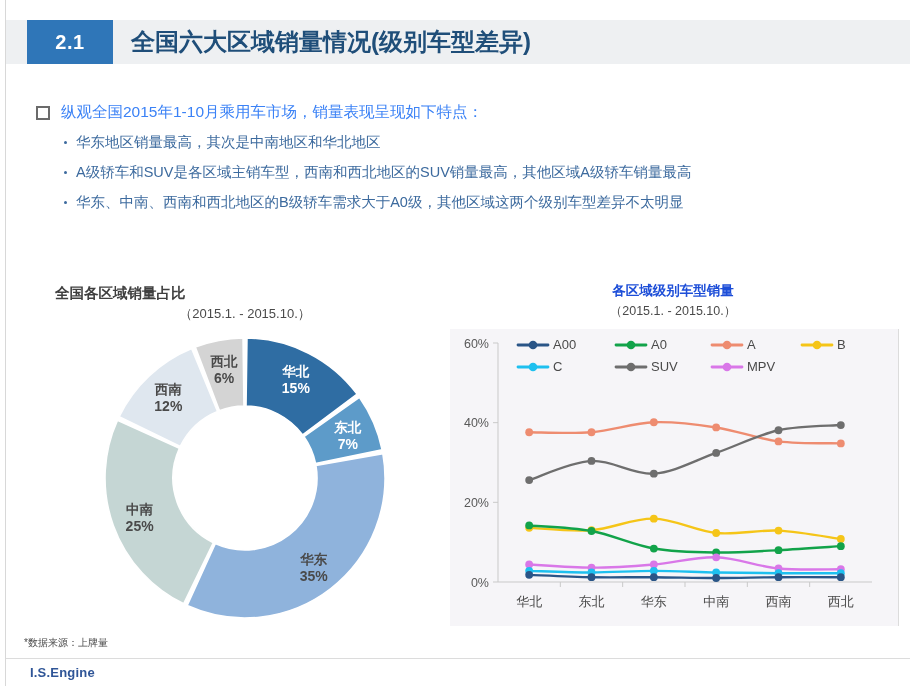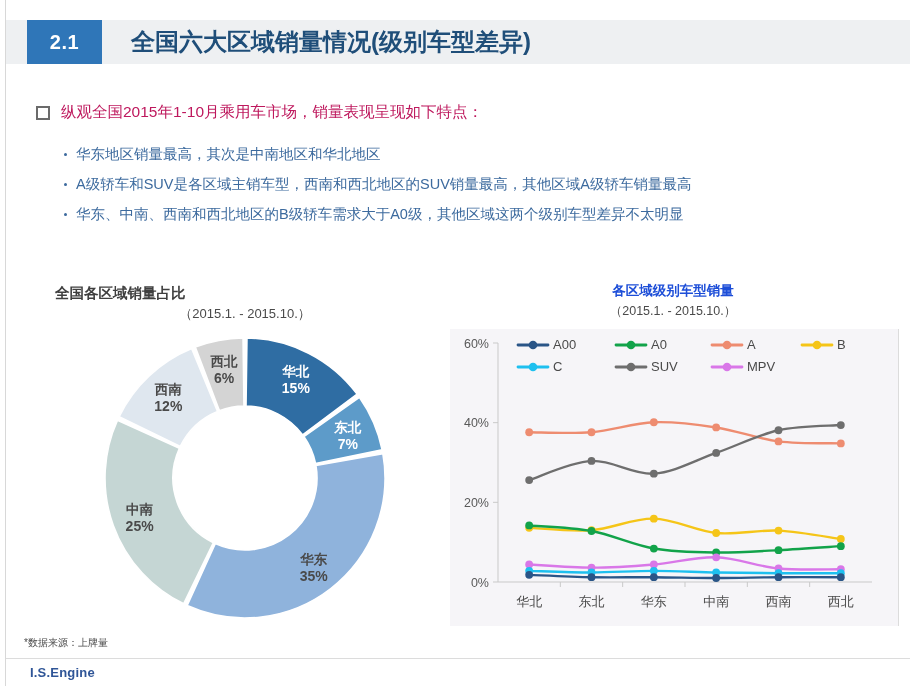--- a/index.html
+++ b/index.html
@@ -13,40 +13,40 @@
   }
   .slide{position:absolute;left:0;top:0;width:916px;height:686px;background:#fff;}
 
   
   .edge-rule{position:absolute;left:5px;top:0;width:1px;height:686px;background:#d8d8d8;}
 
   
   .header{position:absolute;left:6px;top:20px;width:904px;height:44px;}
   .header-bg{position:absolute;left:0;top:0;width:904px;height:44px;background:#eef0f2;}
   .num-box{
-    position:absolute;left:21px;top:0;width:75px;height:44px;
+    position:absolute;left:21px;top:0;width:86px;height:44px;
     background:#2f76b8;color:#ffffff;
     display:flex;align-items:center;justify-content:center;
     font-size:20px;font-weight:bold;letter-spacing:.5px;
   }
   .header-title{
     position:absolute;left:125px;top:0;height:44px;
     display:flex;align-items:center;
     font-size:24px;font-weight:bold;color:#1f4e79;
     white-space:nowrap;
   }
 
   
   .bullets{position:absolute;left:36px;top:100px;width:860px;}
-  .b1{display:flex;align-items:flex-start;font-size:15.5px;color:#be185d;line-height:1.5;}
+  .b1{display:flex;align-items:flex-start;font-size:15.5px;color:#3b82f6;line-height:1.5;}
   .b1 .marker{
     width:10px;height:10px;border:2px solid #6b6b6b;background:#fff;
     margin:6px 11px 0 0;flex:0 0 auto;
   }
-  .sub{margin:21px 0 0 28px;}
+  .sub{margin:9px 0 0 28px;}
   .b2{display:flex;align-items:flex-start;font-size:14.5px;color:#3c6a9e;line-height:1.45;margin-bottom:9px;}
   .b2 .dot{
     width:3px;height:3px;background:#3c6a9e;border-radius:50%;
     margin:9px 9px 0 0;flex:0 0 auto;
   }
 
   
   .donut-panel{position:absolute;left:55px;top:282px;width:380px;height:345px;}
   .panel-title{font-size:14.5px;font-weight:bold;color:#3f3f3f;line-height:1.55;}
   .panel-sub{text-align:center;font-size:13px;color:#4a4a4a;margin-top:1px;}

